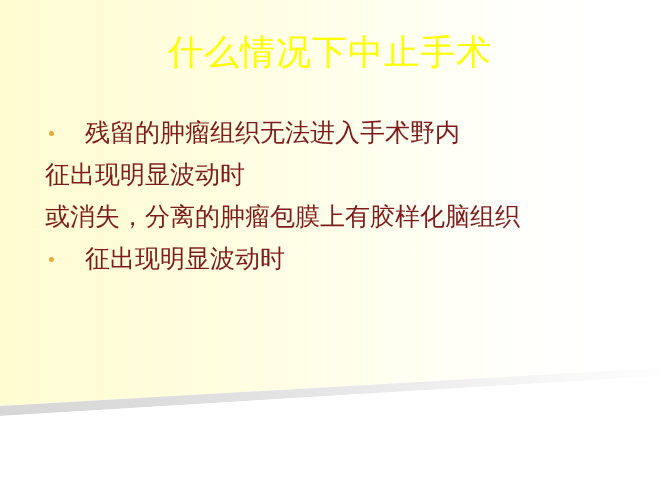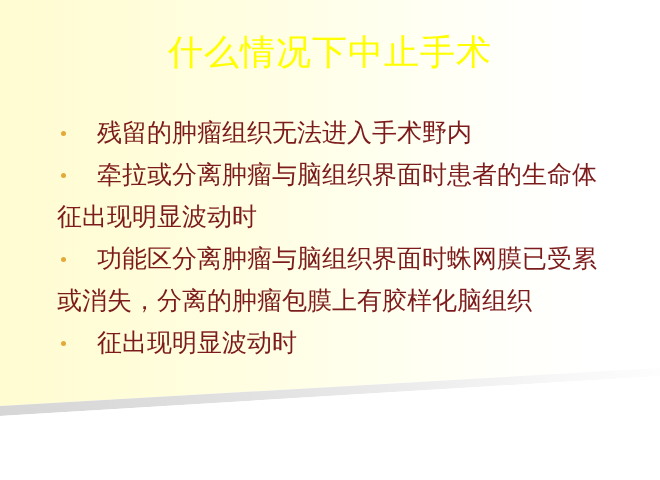--- a/index.html
+++ b/index.html
@@ -83,21 +83,21 @@
     font-family: "DejaVu Sans", "Liberation Sans", sans-serif;
     font-size: 35px;
     line-height: 44px;
     letter-spacing: 1px;
     white-space: nowrap;
   }
 
   
   .body-block {
     position: absolute;
-    left: 40px;
+    left: 28px;
     top: 112px;
     width: 590px;
   }
 
   .line {
     position: relative;
     height: 42px;
     line-height: 42px;
     color: #7c1b1b;
     font-family: "Liberation Serif", "DejaVu Serif", serif;
@@ -138,33 +138,25 @@
 
   <div class="title">什么情况下中止手术</div>
 
   <div class="body-block">
 
     <div class="line bulleted">
       <span class="dot"></span>
       <span class="txt">残留的肿瘤组织无法进入手术野内</span>
     </div>
 
-    <div class="line bulleted">
-      <span class="dot"></span>
-      <span class="txt">牵拉或分离肿瘤与脑组织界面时患者的生命体</span>
-    </div>
 
     <div class="line cont">
       <span class="txt">征出现明显波动时</span>
     </div>
 
-    <div class="line bulleted">
-      <span class="dot"></span>
-      <span class="txt">功能区分离肿瘤与脑组织界面时蛛网膜已受累</span>
-    </div>
 
     <div class="line cont">
       <span class="txt">或消失，分离的肿瘤包膜上有胶样化脑组织</span>
     </div>
 
 
     <div class="line bulleted">
       <span class="dot"></span>
       <span class="txt">征出现明显波动时</span>
     </div>

